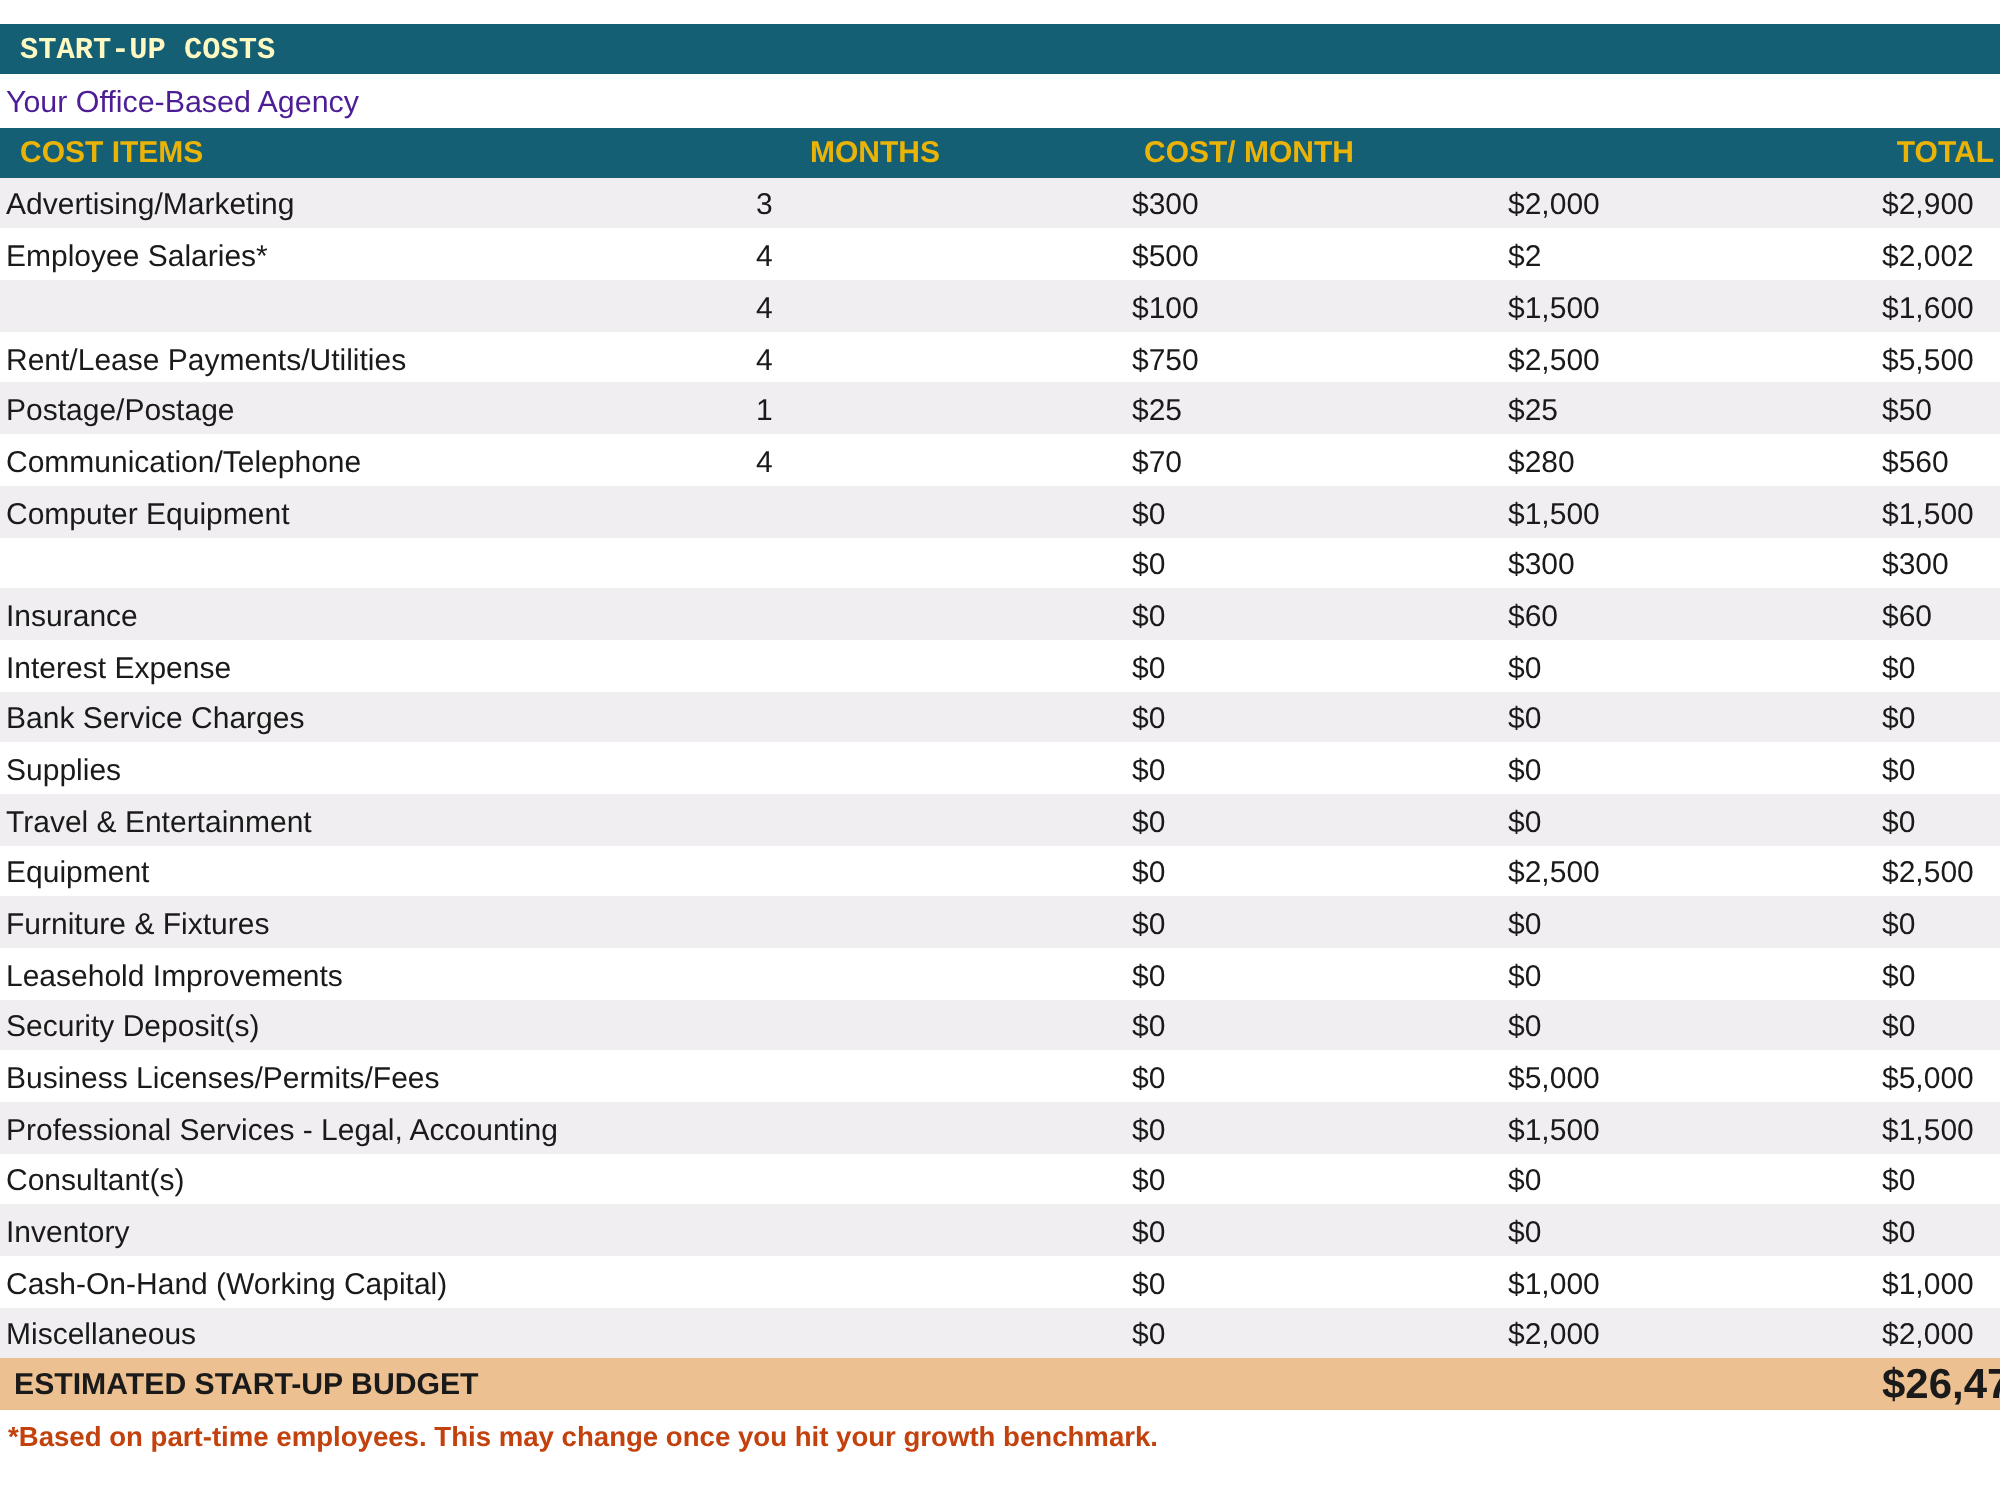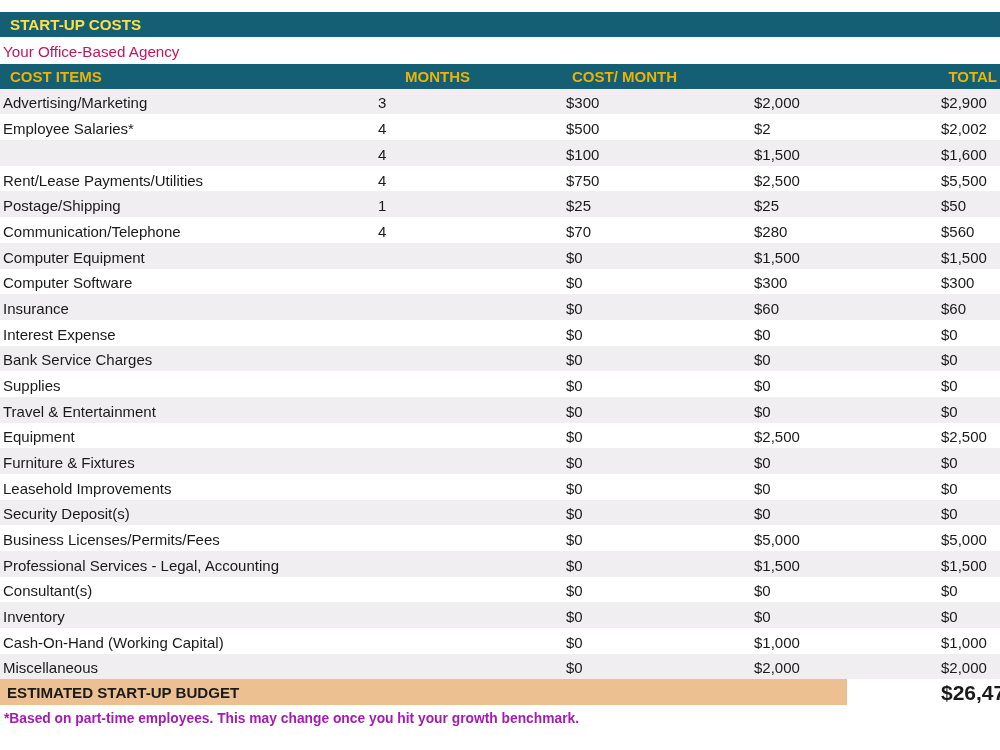--- a/index.html
+++ b/index.html
@@ -11,31 +11,31 @@
   }
   .sheet { position:relative; width:1000px; height:750px; background:#ffffff; }
 
   
   .title-bar {
     position:absolute; left:0; top:12px; width:1000px; height:24.5px;
     background:#145f73;
   }
   .title-bar .title-text {
     position:absolute; left:10px; top:4px;
-    font-size:15.2px; font-weight:bold; color:#fde047;
+    font-size:15.2px; font-weight:bold; color:#fef9c3;font-family:Liberation Mono, monospace;
   }
 
   
   .subtitle-row {
     position:absolute; left:0; top:36.5px; width:1000px; height:27px;
     background:#ffffff;
   }
   .subtitle-row .subtitle-text {
     position:absolute; left:3px; top:6px;
-    font-size:15.2px; font-weight:normal; color:#be185d;text-align:right;
+    font-size:15.2px; font-weight:normal; color:#4c1d95;text-align:right;
   }
 
   
   .colhead-row {
     position:absolute; left:0; top:63.5px; width:1000px; height:25.3px;
     background:#145f73;
   }
   .colhead-cell {
     position:absolute; top:0; height:25.3px; line-height:25.3px;
     font-size:15px; font-weight:bold; color:#eab308;
@@ -57,37 +57,37 @@
     font-size:15px; color:#1a1a1a; white-space:nowrap;
   }
   .cell.v0 { left:3px;   }
   .cell.v1 { left:378px; }
   .cell.v2 { left:566px; }
   .cell.v3 { left:754px; }
   .cell.v4 { left:941px; }
 
   
   .budget-row {
-    position:absolute; left:0; top:679.4px; width:847px; height:25.3px;
+    position:absolute; left:0; top:679.4px; width:1000px; height:25.3px;
     background:#ecc091;
     text-align:center;
   }
   .budget-label {
     position:absolute; left:7px; top:1px; height:25.3px; line-height:25.3px;
     font-size:15.1px; font-weight:bold; color:#1a1a1a; white-space:nowrap;
   }
   .budget-total {
     position:absolute; left:941px; top:1px; height:25.3px; line-height:25.3px;
     font-size:21px; font-weight:bold; color:#1a1a1a; white-space:nowrap;
   }
 
   
   .footnote {
     position:absolute; left:4px; top:711px;
-    font-size:13.8px; font-weight:bold; color:#a21caf; white-space:nowrap;
+    font-size:13.8px; font-weight:bold; color:#c2410c; white-space:nowrap;
   }
 </style>
 </head>
 <body>
 
 <div class="sheet">
 
   <div class="title-bar">
     <div class="title-text">START-UP COSTS</div>
   </div>
@@ -125,42 +125,41 @@
         <div class="cell v4">$1,600</div>
       </div>
       <div class="row even">
         <div class="cell v0">Rent/Lease Payments/Utilities</div>
         <div class="cell v1">4</div>
         <div class="cell v2">$750</div>
         <div class="cell v3">$2,500</div>
         <div class="cell v4">$5,500</div>
       </div>
       <div class="row odd">
-        <div class="cell v0">Postage/Shipping</div>
+        <div class="cell v0">Postage/Postage</div>
         <div class="cell v1">1</div>
         <div class="cell v2">$25</div>
         <div class="cell v3">$25</div>
         <div class="cell v4">$50</div>
       </div>
       <div class="row even">
         <div class="cell v0">Communication/Telephone</div>
         <div class="cell v1">4</div>
         <div class="cell v2">$70</div>
         <div class="cell v3">$280</div>
         <div class="cell v4">$560</div>
       </div>
       <div class="row odd">
         <div class="cell v0">Computer Equipment</div>
         <div class="cell v1"></div>
         <div class="cell v2">$0</div>
         <div class="cell v3">$1,500</div>
         <div class="cell v4">$1,500</div>
       </div>
       <div class="row even">
-        <div class="cell v0">Computer Software</div>
         <div class="cell v1"></div>
         <div class="cell v2">$0</div>
         <div class="cell v3">$300</div>
         <div class="cell v4">$300</div>
       </div>
       <div class="row odd">
         <div class="cell v0">Insurance</div>
         <div class="cell v1"></div>
         <div class="cell v2">$0</div>
         <div class="cell v3">$60</div>

